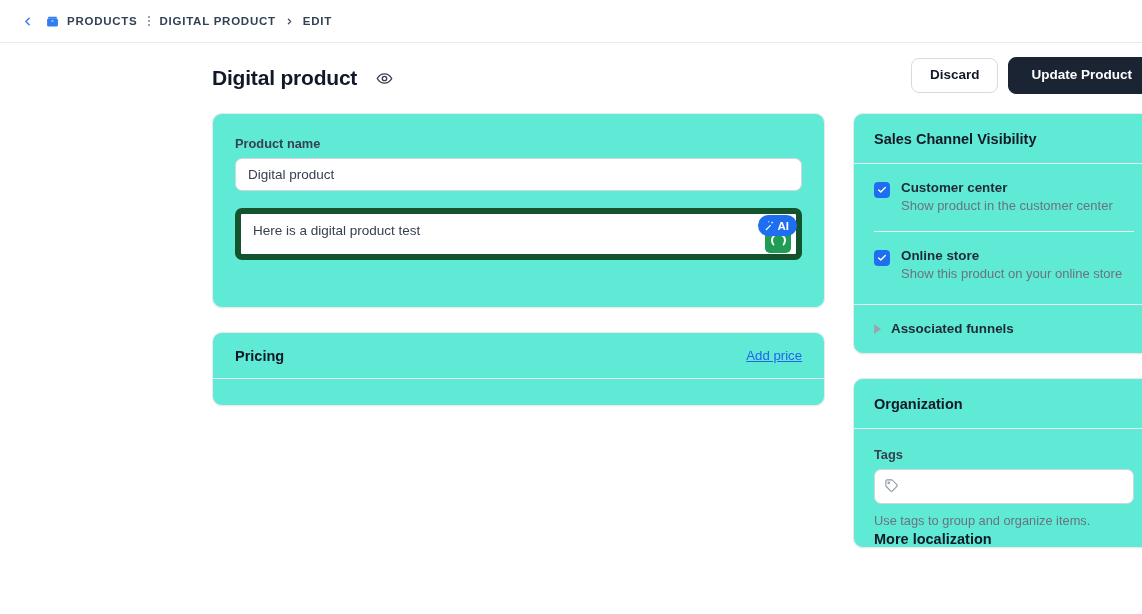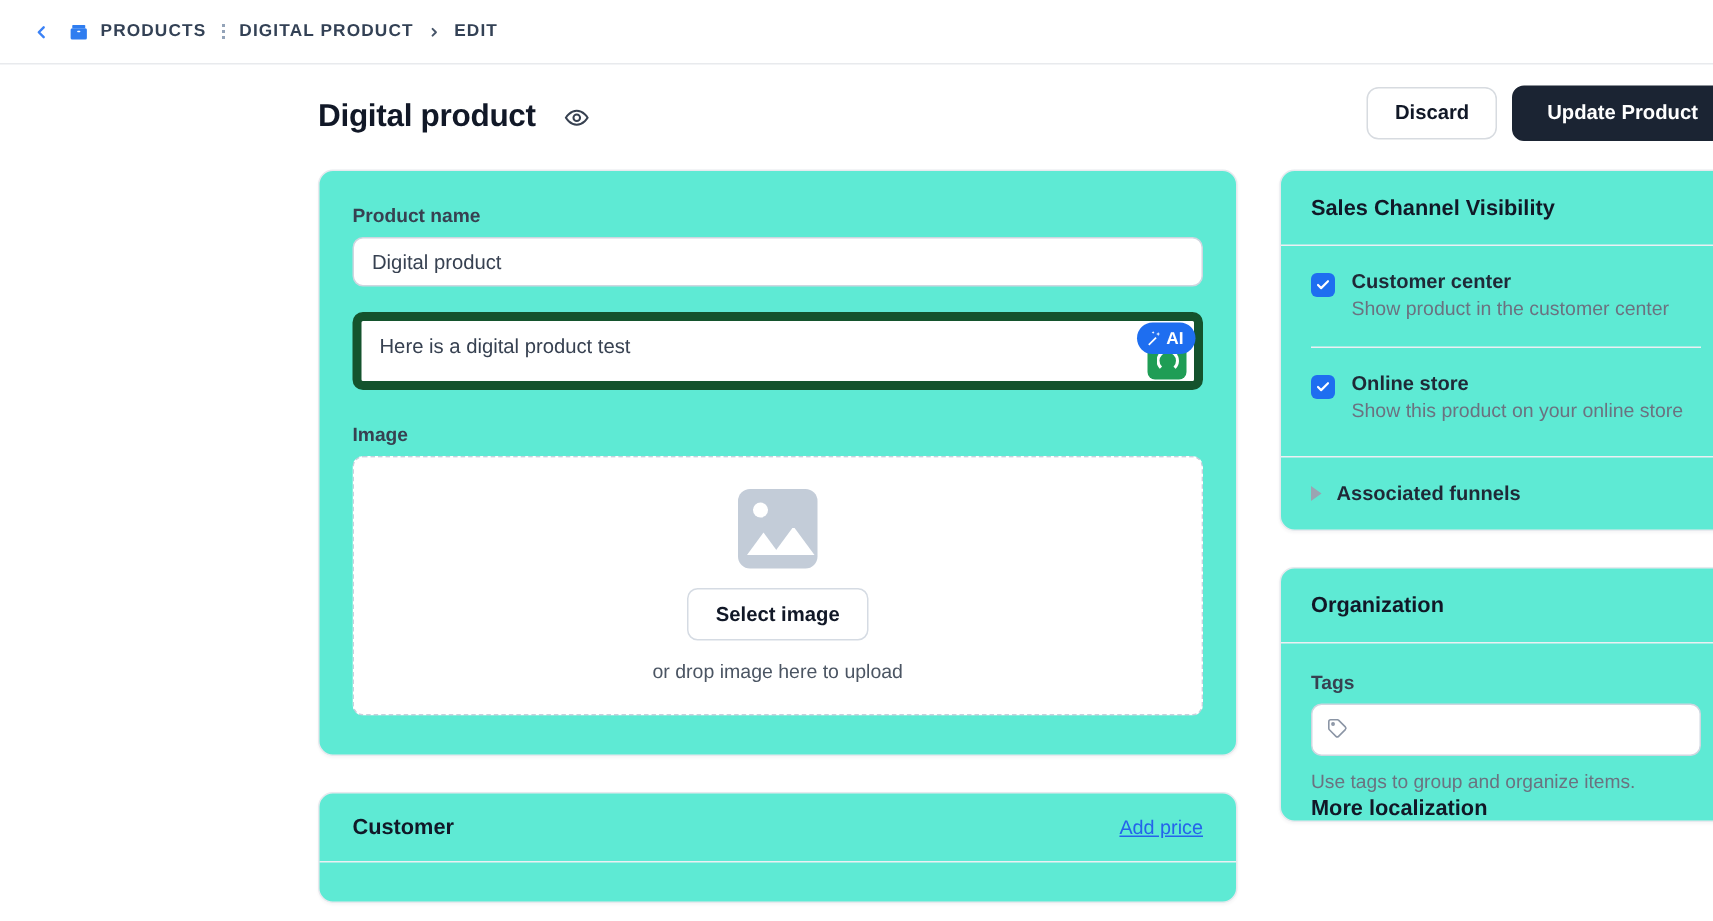--- a/index.html
+++ b/index.html
@@ -447,37 +447,26 @@
             <svg width="13" height="13" viewBox="0 0 24 24" fill="#ffffff">
               <path d="M4.5 19.5l9-9 1.5 1.5-9 9z"></path>
               <path d="M16.8 4.2l.7 1.9 1.9.7-1.9.7-.7 1.9-.7-1.9-1.9-.7 1.9-.7z"></path>
               <path d="M10.6 3.1l.5 1.3 1.3.5-1.3.5-.5 1.3-.5-1.3-1.3-.5 1.3-.5z"></path>
             </svg>
             <span>AI</span>
           </span>
         </div>
       </div>
 
-      <div>
-        <div class="field-label">Image</div>
-        <div class="dropzone">
-          <div class="img-placeholder">
-            <span class="dot"></span>
-            <span class="mtn"></span>
-          </div>
-          <button class="btn-select">Select image</button>
-          <div class="drop-hint">or drop image here to upload</div>
-        </div>
-      </div>
 
     </div>
 
     <div class="card pricing-card">
       <div class="pricing-head">
-        <span class="pricing-title">Customer</span>
+        <span class="pricing-title">Pricing</span>
         <span class="link-blue">Add price</span>
       </div>
       <div class="pricing-body"></div>
     </div>
 
   </div>
 
   <div class="col-side">
 
     <div class="card side-card">

